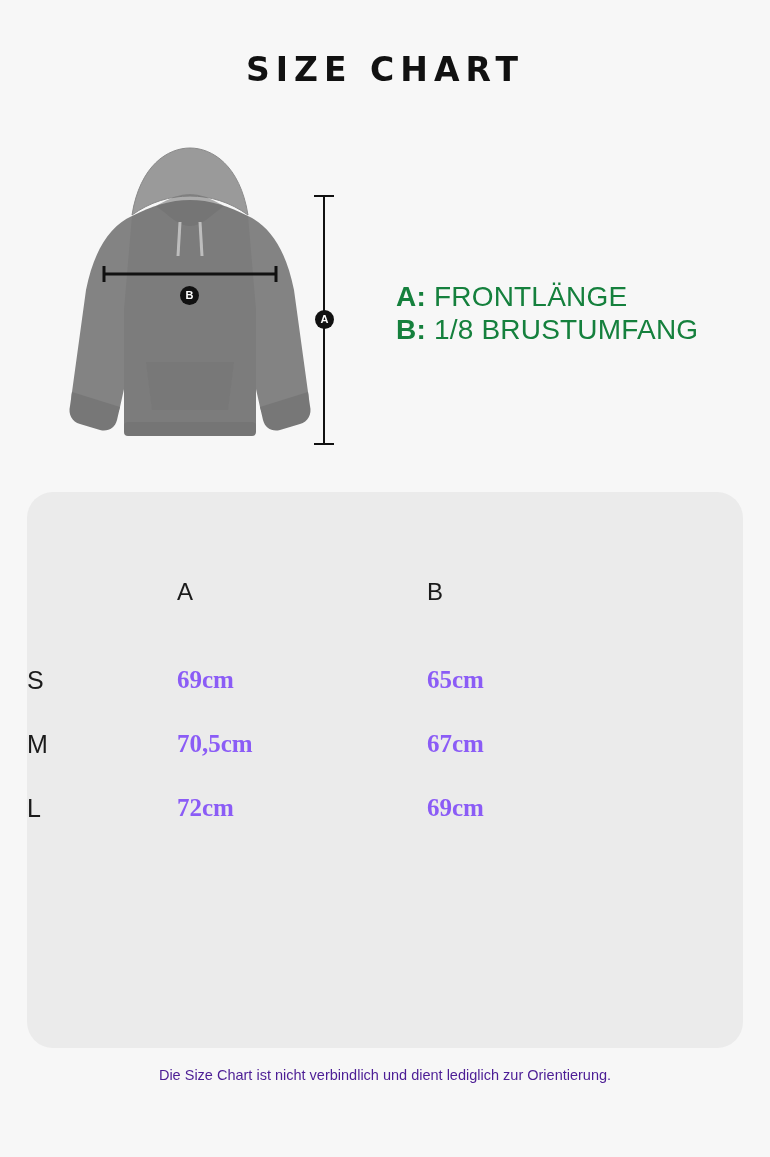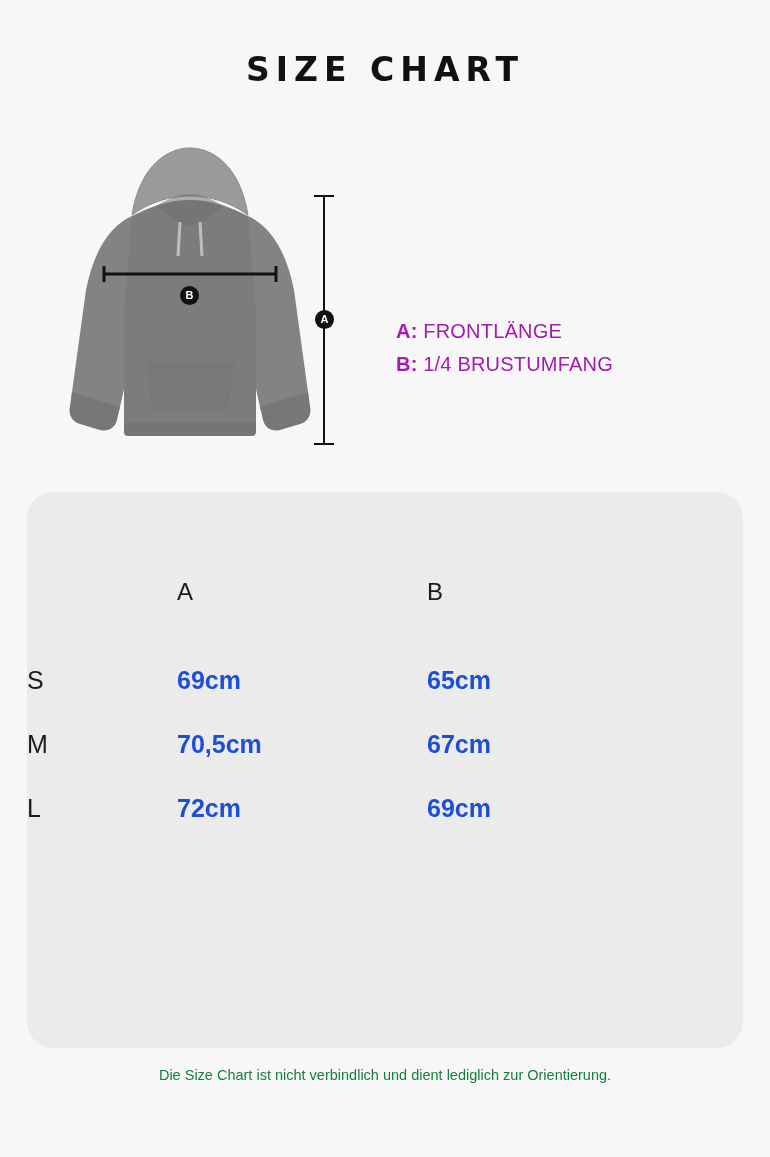--- a/index.html
+++ b/index.html
@@ -88,25 +88,24 @@
     text-align: center;
     font-family: "Liberation Sans", sans-serif;
   }
   .meas-a .badge { left: -3px; top: 115px; }
 
   
   .legend {
     position: absolute;
     left: 396px;
     top: 160px;
-    font-size: 20px;
+    font-size: 28px;
     line-height: 33px;
-    color: #a21caf;
+    color: #15803d;
     letter-spacing: 0.2px;
-    margin-top: 35px;
   }
   .legend .k { font-weight: bold; }
 
   
   .card {
     position: absolute;
     left: 27px;
     top: 492px;
     width: 716px;
     height: 556px;
@@ -134,35 +133,35 @@
     font-size: 24px;
     height: 110px;
     vertical-align: top;
     padding-top: 40px;
   }
   th.c-size, td.c-size { width: 150px; padding-left: 109px; }
   th.c-a, td.c-a { width: 250px; padding-left: 255px; }
   th.c-b, td.c-b { padding-left: 505px; }
   th.c-a, th.c-b { font-weight: normal; }
   table.sizes td.c-size { font-weight: normal; color: #1b1b1b; }
-  table.sizes td.val { font-weight: bold; color: #1d4ed8; }
+  table.sizes td.val { font-weight: bold; color: #8b5cf6; font-family: Liberation Serif, serif; }
 
   
   th.c-a   { padding-left: 281px; }
   th.c-b   { padding-left: 530px; }
 
   
   .footnote {
     position: absolute;
     top: 1067px;
     left: 0;
     width: 770px;
     text-align: center;
     font-size: 14.5px;
-    color: #15803d;
+    color: #4c1d95;
   }
 </style>
 </head>
 <body>
 
 <div class="page">
 
   <div class="title">SIZE CHART</div>
 
   <div class="illustration">
@@ -204,21 +203,21 @@
       <div class="badge">A</div>
     </div>
 
     <div class="legend">
       <div>
         <span class="k">A:</span>
         <span>FRONTLÄNGE</span>
       </div>
       <div>
         <span class="k">B:</span>
-        <span>1/4 BRUSTUMFANG</span>
+        <span>1/8 BRUSTUMFANG</span>
       </div>
     </div>
   </div>
 
   <div class="card">
     <table class="sizes">
       <thead>
         <tr>
           <th class="c-size"></th>
           <th class="c-a">A</th>

